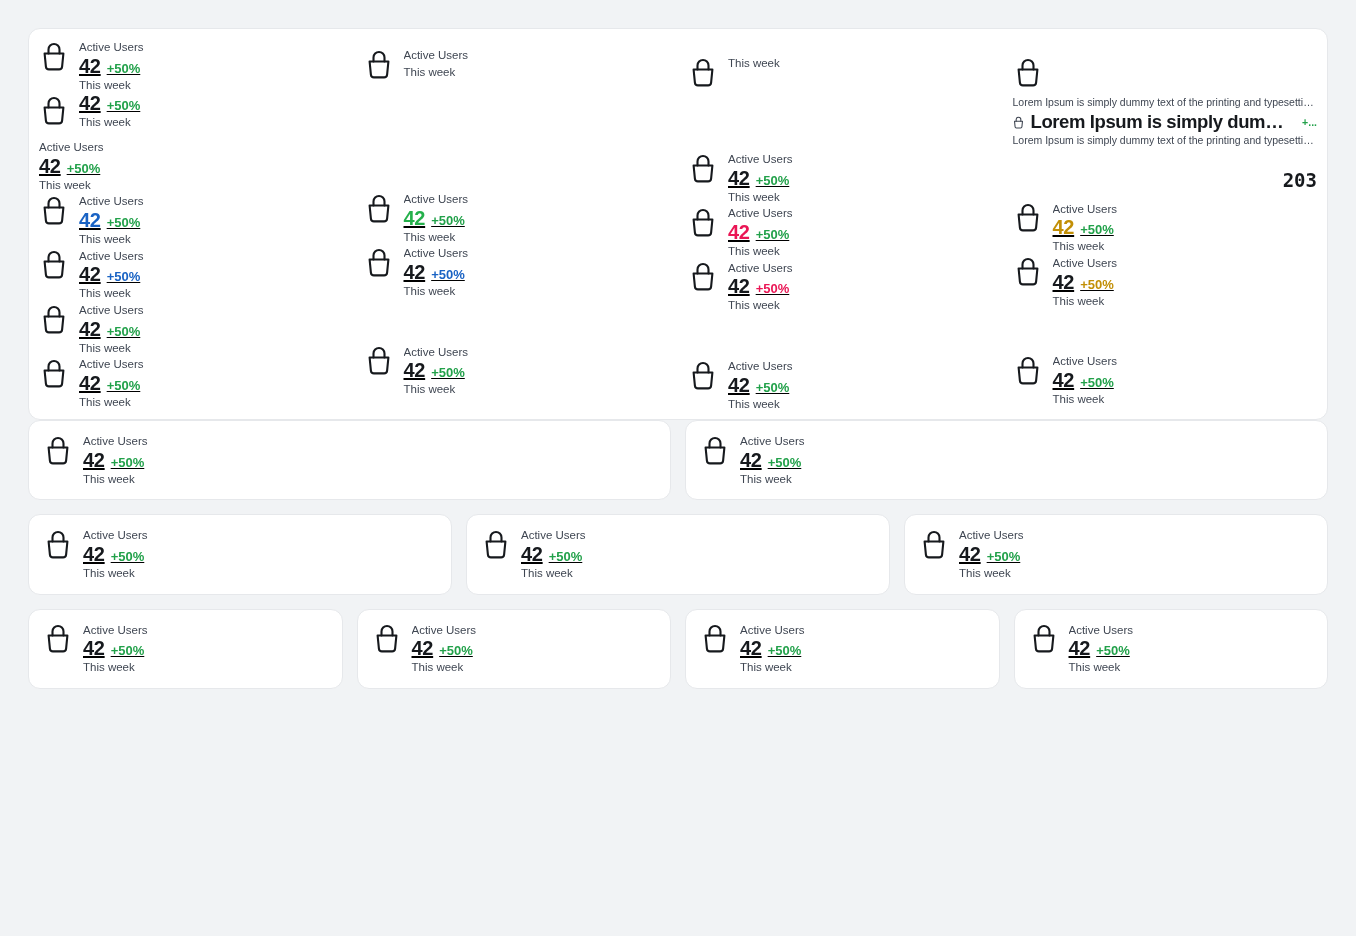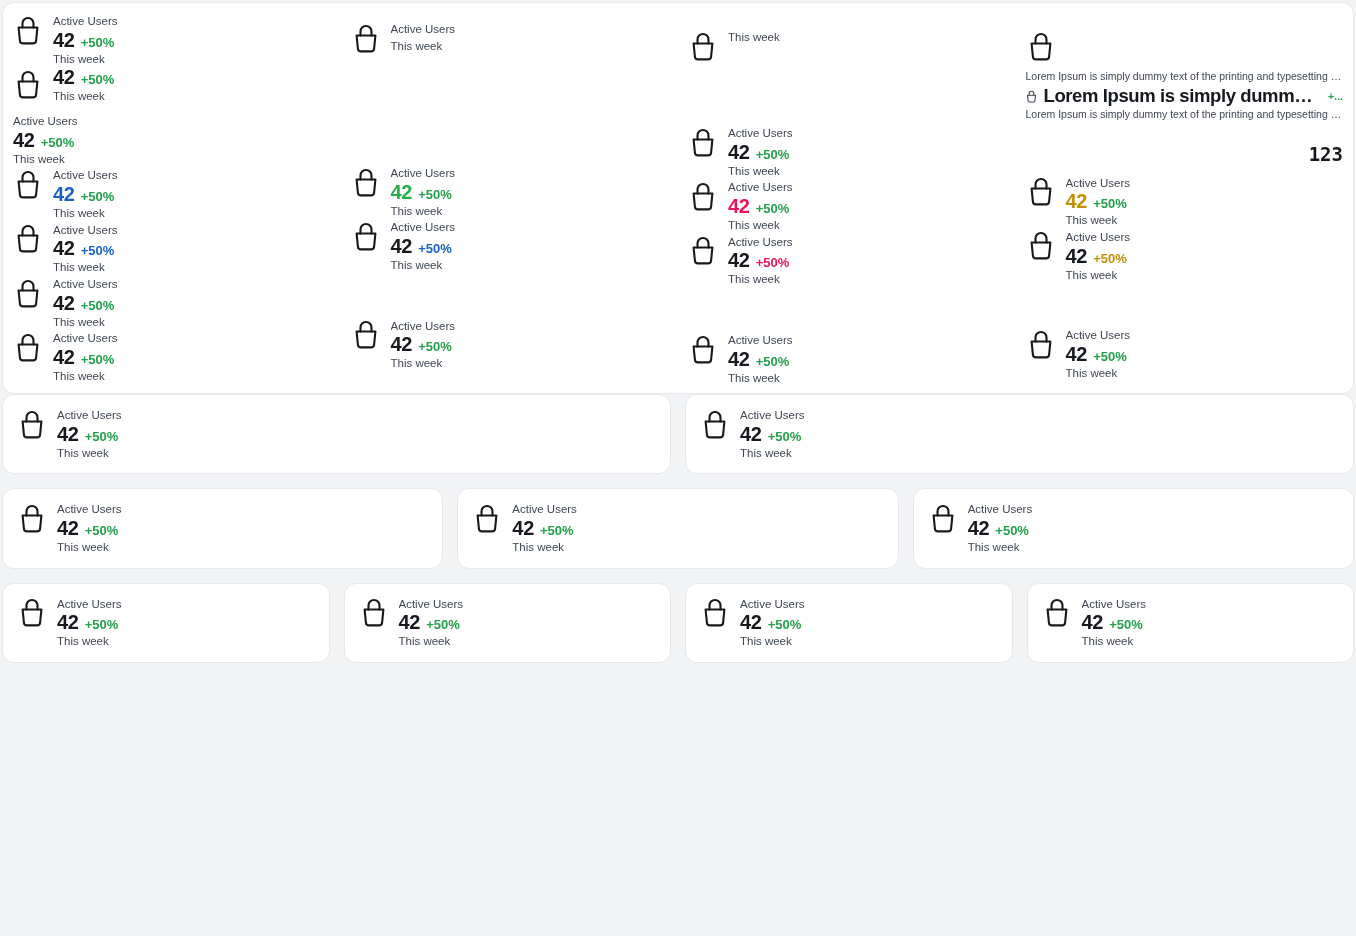--- a/index.html
+++ b/index.html
@@ -4,41 +4,41 @@
 <title>Stat Cards Showcase</title>
 <style>
   * { box-sizing: border-box; }
   html, body {
     margin: 0; padding: 0;
     width: 1356px; height: 936px;
     background: #f1f3f5;
     font-family: "Liberation Sans", sans-serif;
     -webkit-font-smoothing: antialiased;
   }
-  .page { width: 1356px; height: 936px; background: #f1f3f5; padding: 2px; }
+  .page { width: 1356px; height: 936px; background: #f1f3f5; padding: 28px; }
 
   .card {
     background: #ffffff;
     border: 1px solid #e6e8eb;
     border-radius: 12px;
   }
   .row { display: flex; gap: 14px; margin-bottom: 14px; }
   .row > .card { flex: 1 1 0; min-width: 0; }
 
   
   .stat { display: flex; align-items: flex-start; gap: 10px; }
   .stat.noicon { padding-left: 0; }
   .stat-icon { flex: 0 0 auto; width: 30px; height: 34px; display: flex; align-items: center; justify-content: center; }
   .stat-icon svg { display: block; }
   .stat-body { min-width: 0; }
   .stat-label {
     font-size: 11.5px; color: #3f4652; line-height: 1.45;
     white-space: nowrap; overflow: hidden; text-overflow: ellipsis;
   }
-  .stat-valrow { display: flex; align-items: baseline; gap: 6px; line-height: 1.05; }
+  .stat-valrow { display: flex; align-items: baseline; gap: 6px; line-height: 1.05; text-decoration: underline; }
   .stat-value { font-size: 20px; font-weight: 700; color: #16191d; letter-spacing: -0.3px; }
   .stat-delta { font-size: 13px; font-weight: 600; color: #22a14a; }
   .stat-sub { font-size: 11.5px; color: #3f4652; line-height: 1.45; }
 
   .v-blue   { color: #1a63c4; }
   .v-green  { color: #24b04b; }
   .v-pink   { color: #ea1655; }
   .v-orange { color: #c28f06; }
   .d-blue   { color: #1a63c4; }
   .d-green  { color: #22a14a; }
@@ -352,21 +352,21 @@
               <span class="lorem-mini-icon"><svg width="11" height="13" viewBox="0 0 26 29" fill="none" stroke="#3f4652" stroke-width="2.6" stroke-linecap="round" stroke-linejoin="round">
                   <path d="M7.5 11.5V7.5a5.5 5.5 0 0 1 11 0v4"></path>
                   <path d="M3.6 11.5h18.8l-1.3 13.1a3.1 3.1 0 0 1-3.1 2.8H8a3.1 3.1 0 0 1-3.1-2.8L3.6 11.5z"></path>
                 </svg></span>
               <span class="lorem-head">Lorem Ipsum is simply dummy text of the print...</span>
               <span class="lorem-delta">+...</span>
             </div>
             <div class="lorem-small">Lorem Ipsum is simply dummy text of the printing and typesetting industry. Lorem Ipsum has ...</div>
           </div>
           <div style="height:20px"></div>
-          <div class="mono-num">123</div>
+          <div class="mono-num">203</div>
           <div style="height:10px"></div>
           <div class="stat">
             <span class="stat-icon">
               <svg width="26" height="29" viewBox="0 0 26 29" fill="none" stroke="#16191d" stroke-width="2.1" stroke-linecap="round" stroke-linejoin="round">
                 <path d="M7.5 11.5V7.5a5.5 5.5 0 0 1 11 0v4"></path>
                 <path d="M3.6 11.5h18.8l-1.3 13.1a3.1 3.1 0 0 1-3.1 2.8H8a3.1 3.1 0 0 1-3.1-2.8L3.6 11.5z"></path>
               </svg>
             </span>
             <div class="stat-body">
               <div class="stat-label">Active Users</div>

